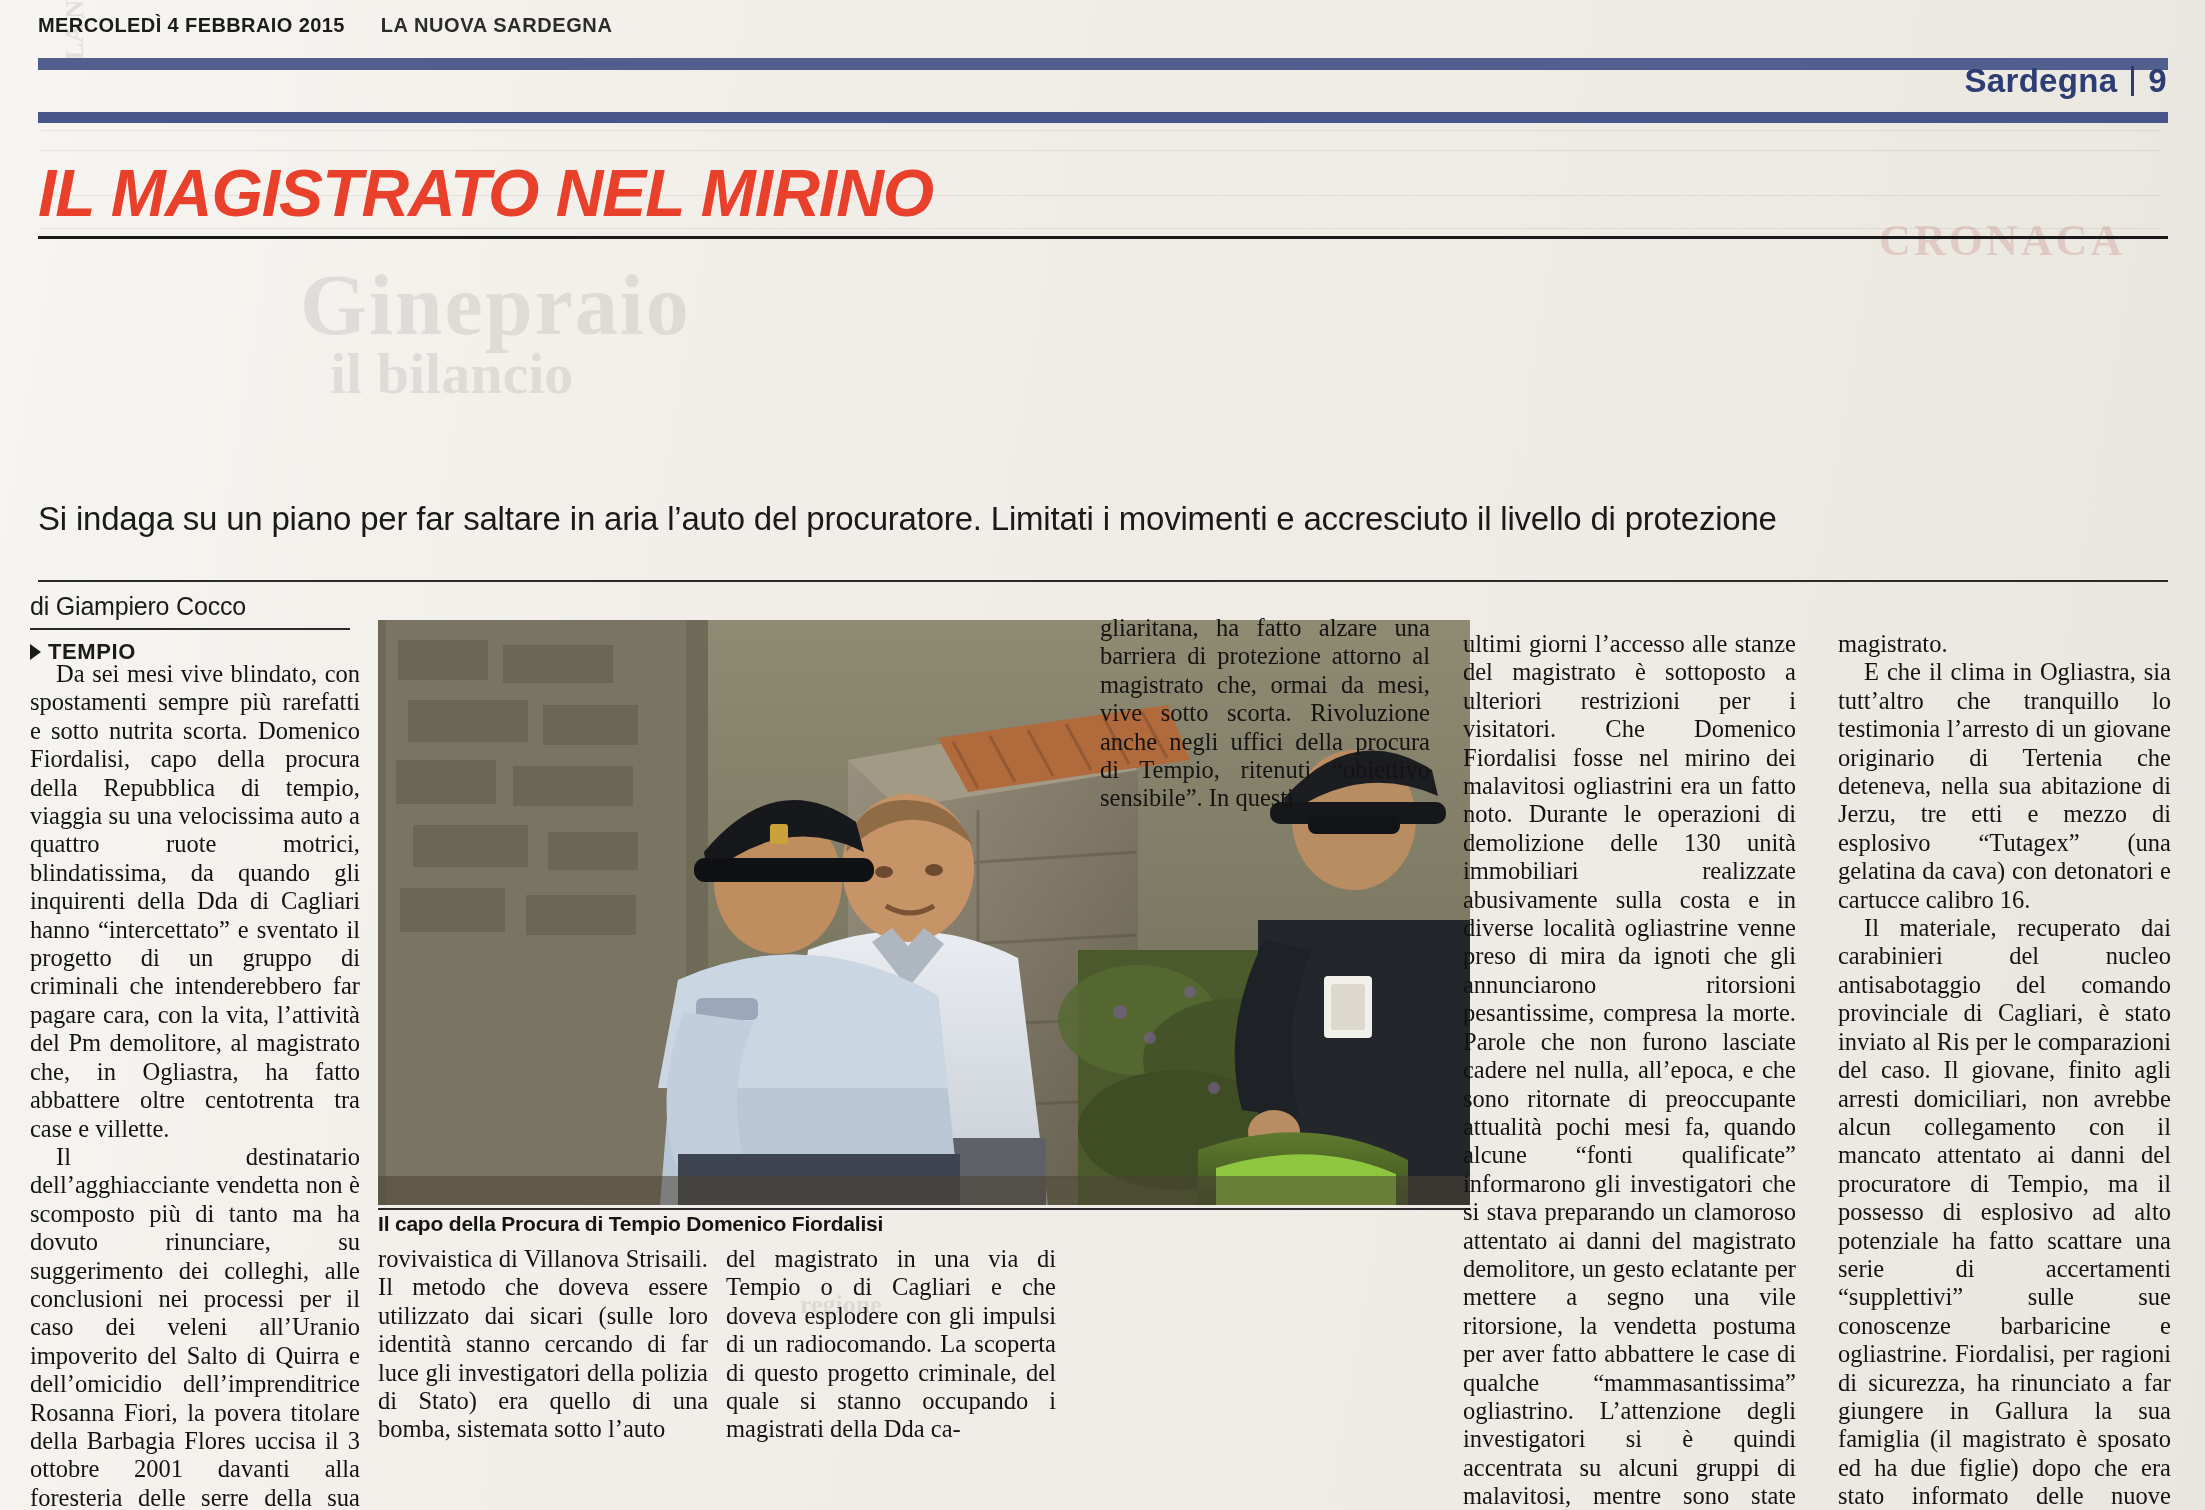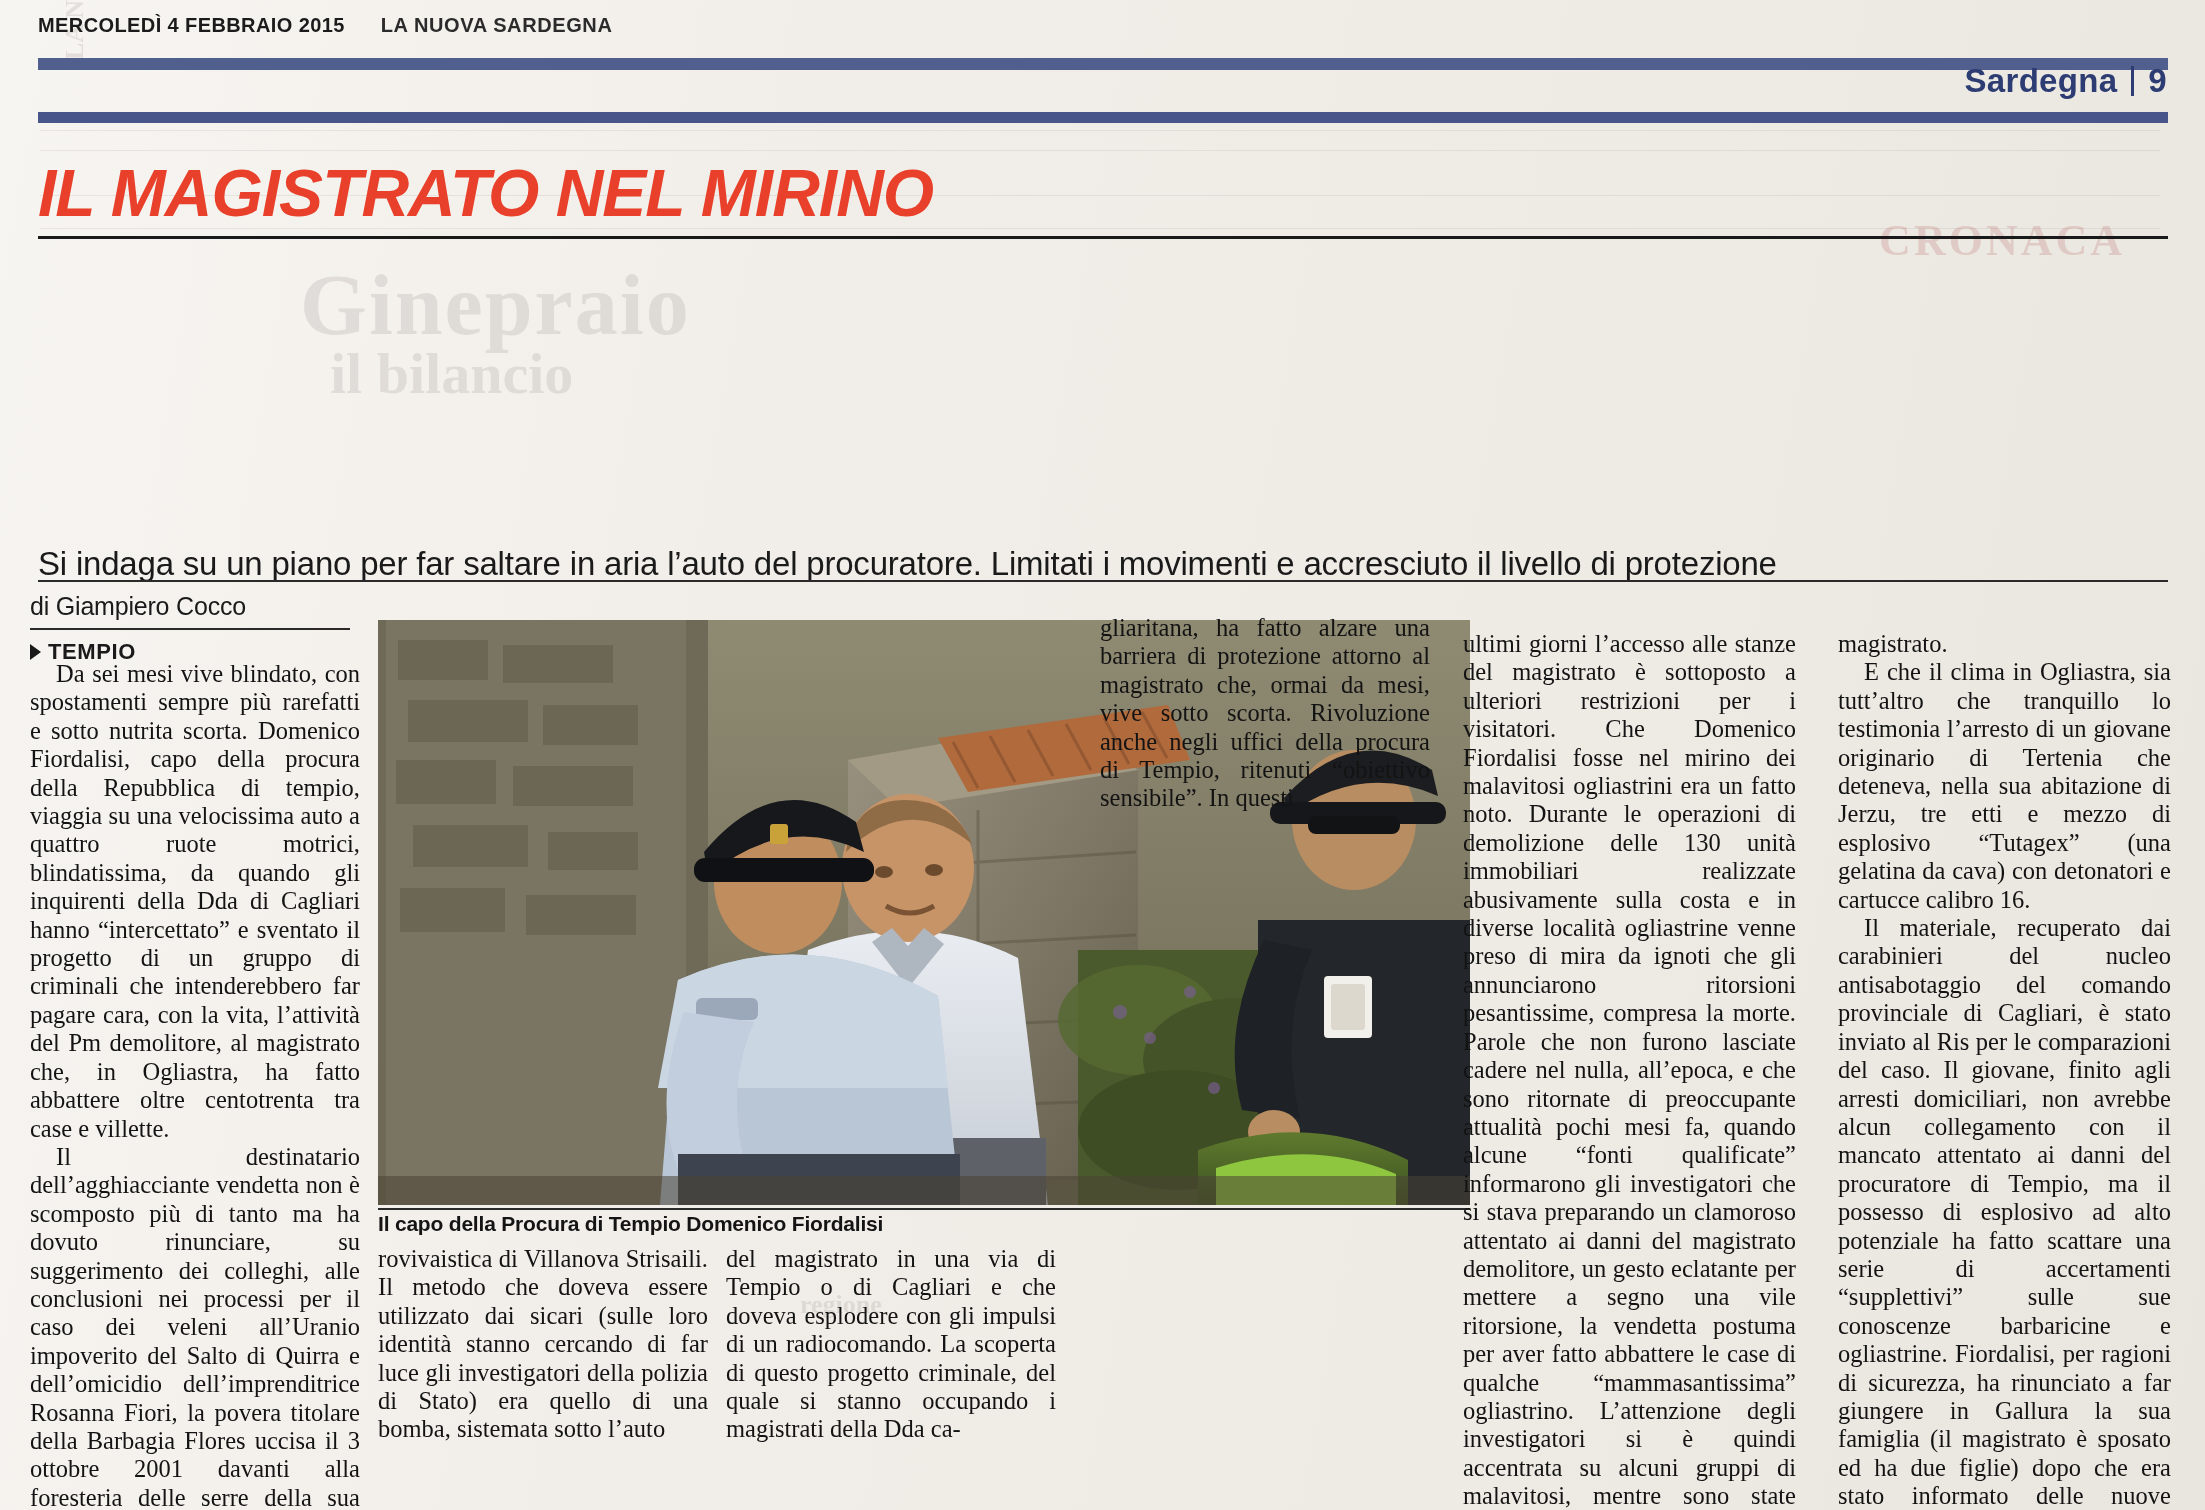--- a/index.html
+++ b/index.html
@@ -68,21 +68,21 @@
     position:absolute;left:38px;top:250px;width:2130px;
     font-family:"Liberation Serif", serif;
     font-weight:bold;font-size:112px;line-height:116px;color:#101010;
     letter-spacing:-2px;
     white-space:nowrap;
   }
   .subhead{
     position:absolute;left:38px;top:500px;width:2130px;
     font-family:"Liberation Sans", sans-serif;
     font-size:33px;line-height:38px;color:#1a1a1a;
-    letter-spacing:-.2px;white-space:nowrap;margin-top:45px;
+    letter-spacing:-.2px;white-space:nowrap;
   }
   .subhead-rule{
     position:absolute;left:38px;top:580px;width:2130px;height:2px;background:#2a2a2a;
   }
 
   
   .byline{
     position:absolute;left:30px;top:592px;width:330px;
   }
   .byline .author{

